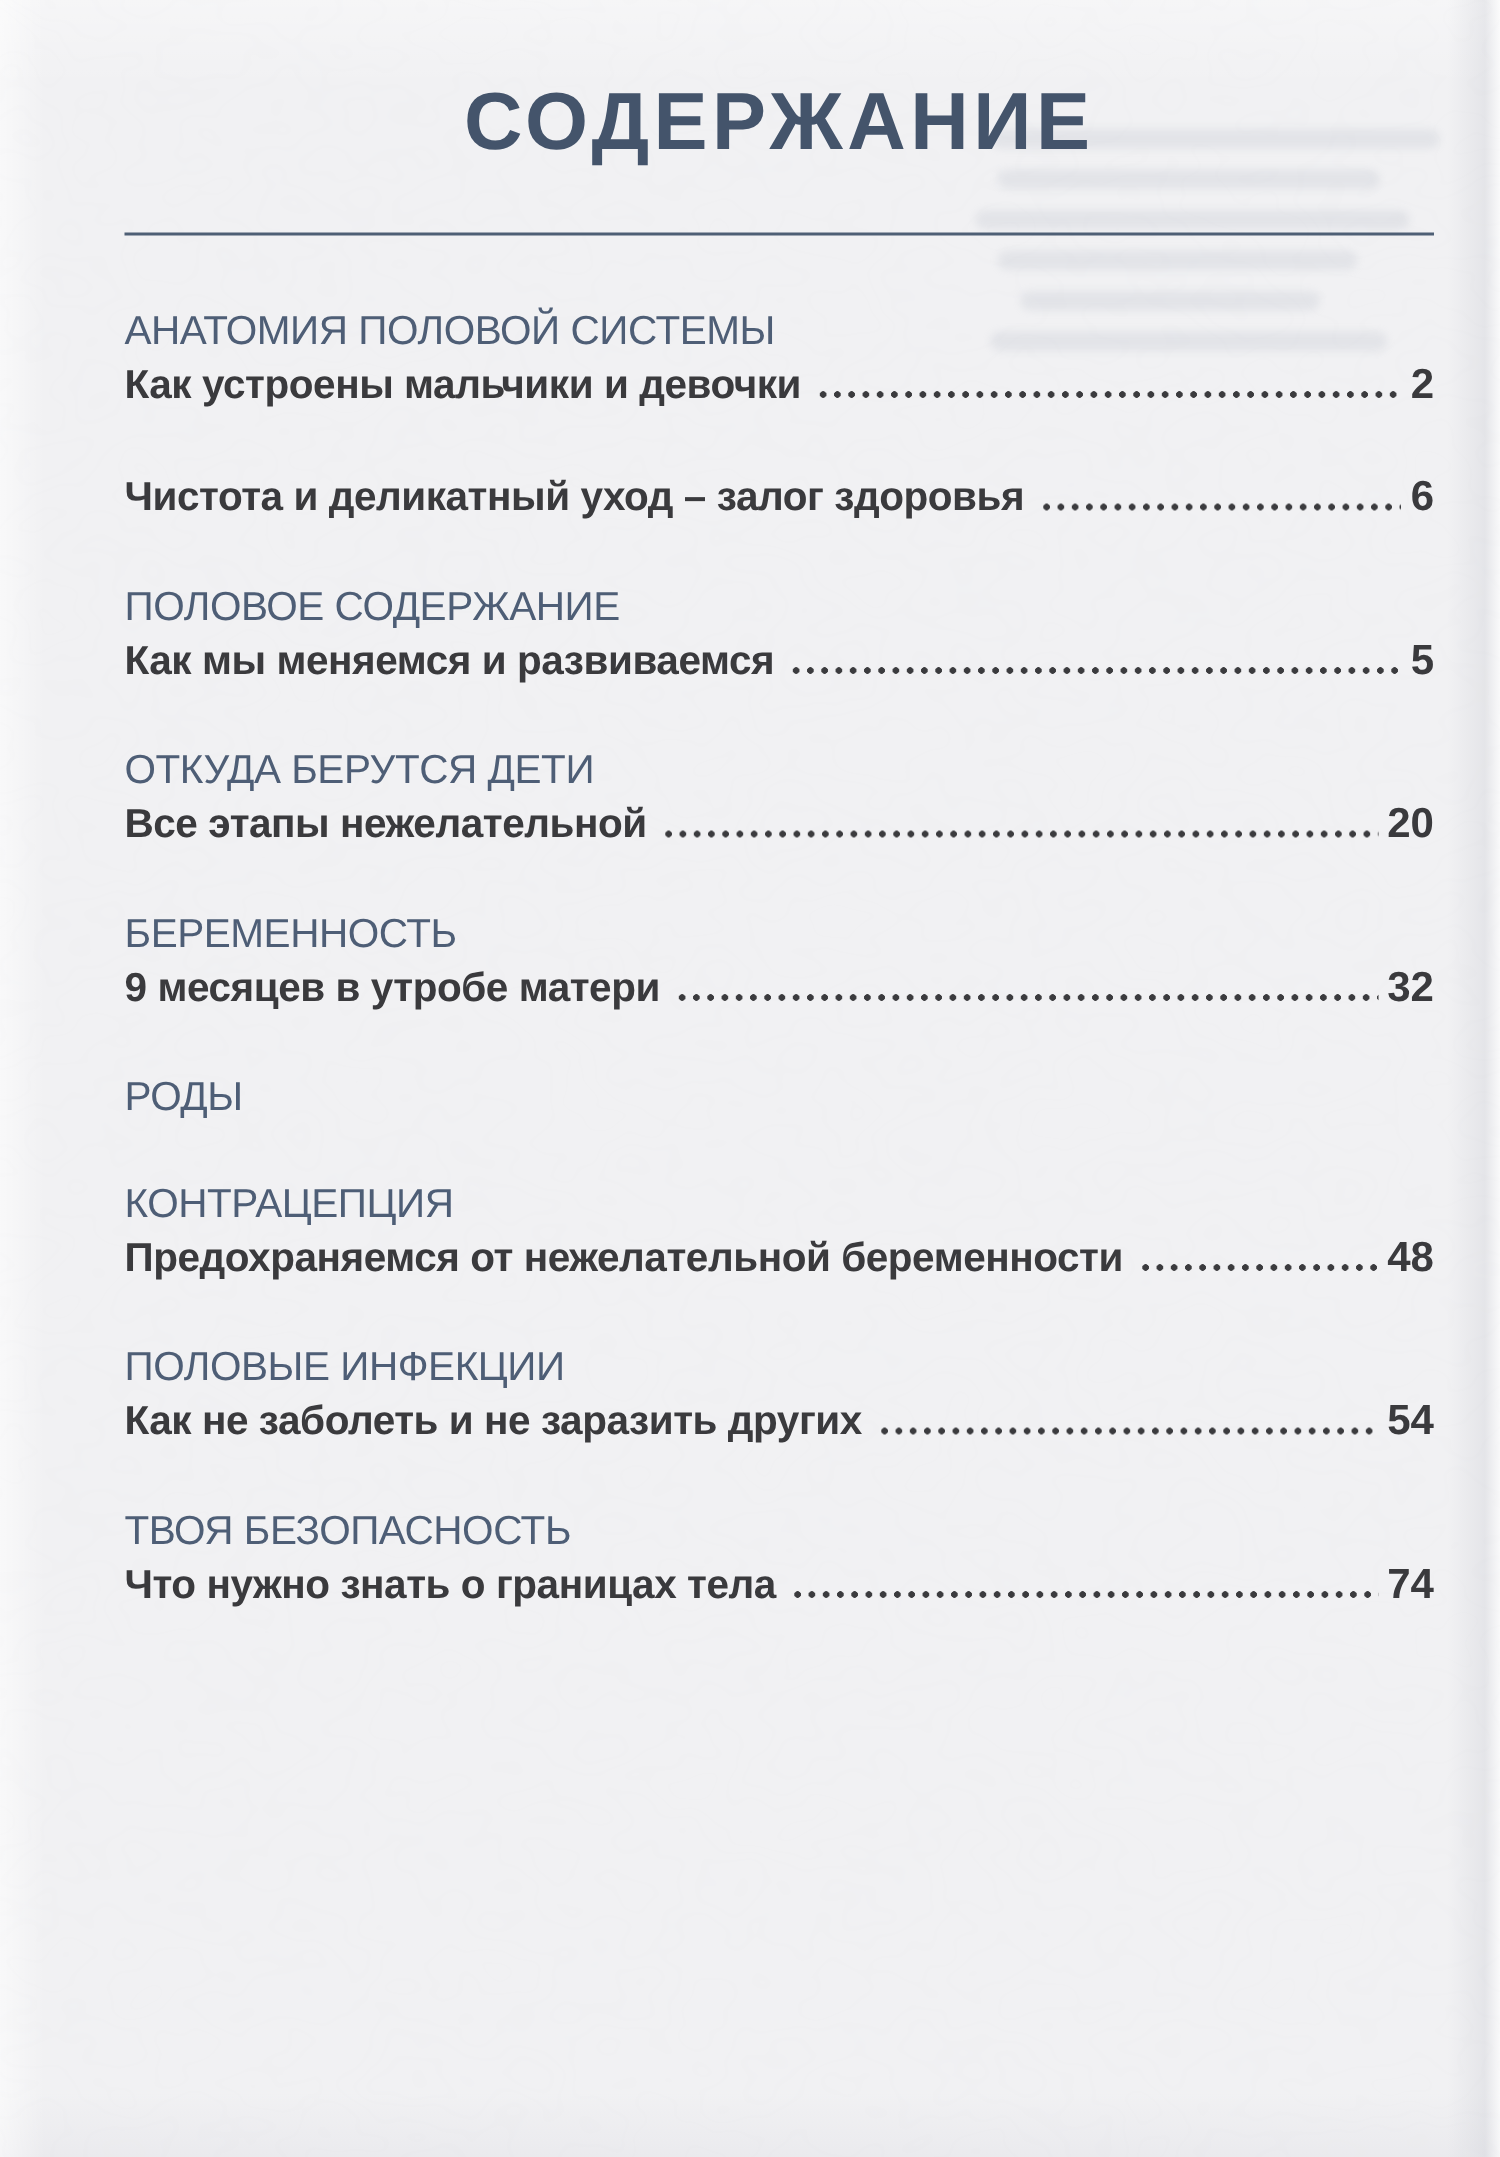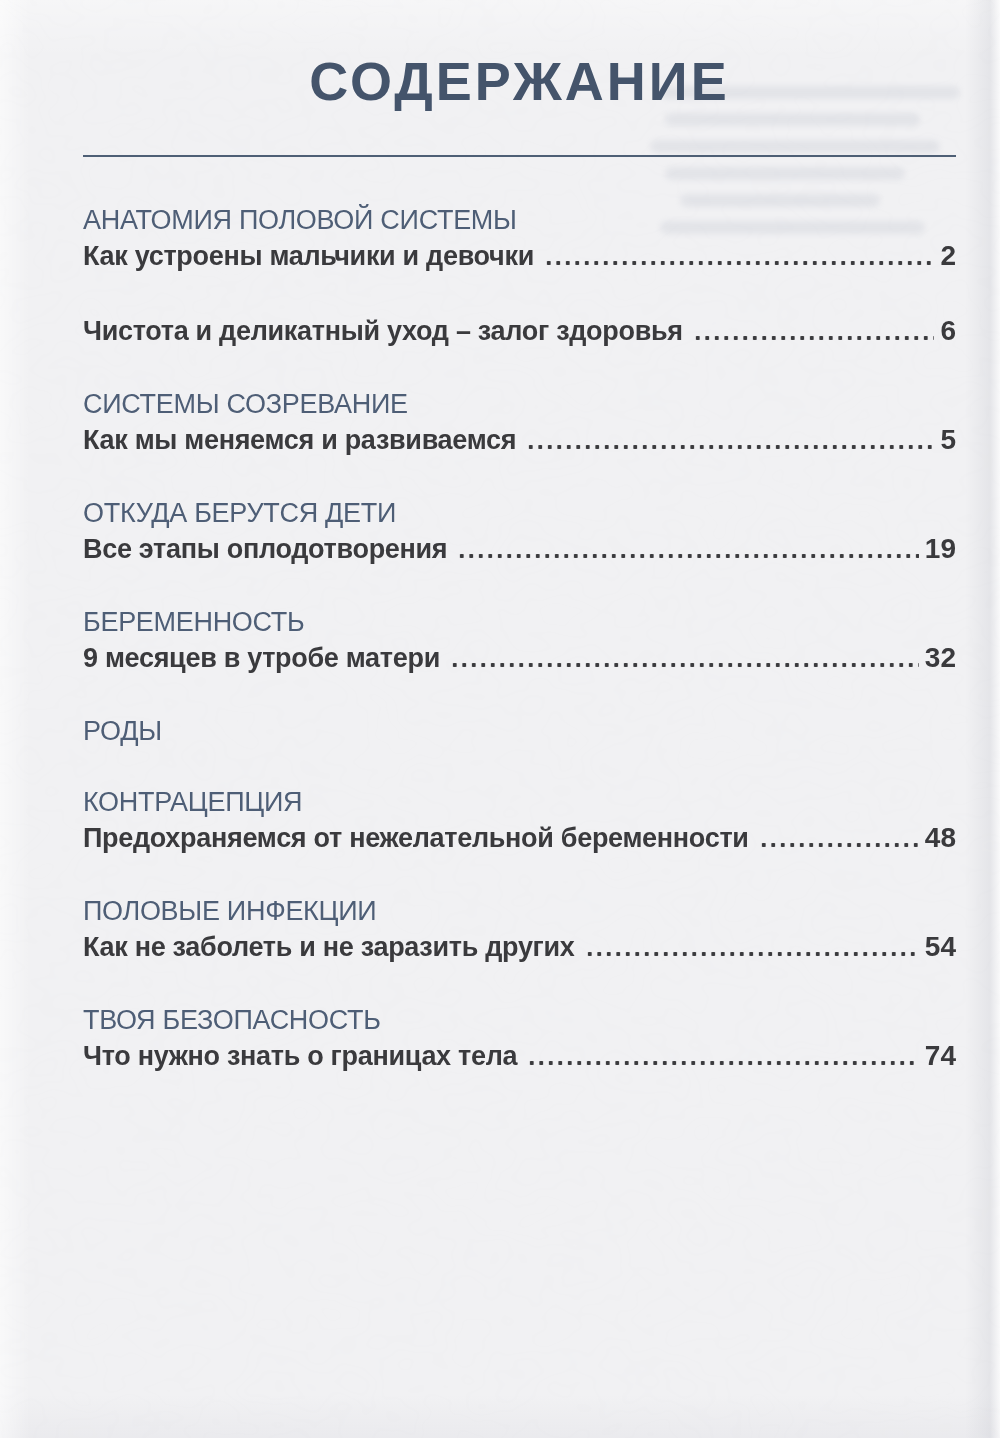--- a/index.html
+++ b/index.html
@@ -159,33 +159,33 @@
       </div>
     </div>
       <div class="toc-entry">
       <div class="entry-line">
         <span class="entry-subtitle">Чистота и деликатный уход – залог здоровья</span>
         <span class="dot-leader"></span>
         <span class="entry-page-number">6</span>
       </div>
     </div>
       <div class="toc-entry">
-      <div class="entry-heading">СИСТЕМЫ СОЗРЕВАНИЕ</div>
+      <div class="entry-heading">ПОЛОВОЕ СОДЕРЖАНИЕ</div>
       <div class="entry-line">
         <span class="entry-subtitle">Как мы меняемся и развиваемся</span>
         <span class="dot-leader"></span>
         <span class="entry-page-number">5</span>
       </div>
     </div>
       <div class="toc-entry">
       <div class="entry-heading">ОТКУДА БЕРУТСЯ ДЕТИ</div>
       <div class="entry-line">
-        <span class="entry-subtitle">Все этапы оплодотворения</span>
-        <span class="dot-leader"></span>
-        <span class="entry-page-number">19</span>
+        <span class="entry-subtitle">Все этапы нежелательной</span>
+        <span class="dot-leader"></span>
+        <span class="entry-page-number">20</span>
       </div>
     </div>
       <div class="toc-entry">
     </div>
       <div class="toc-entry">
       <div class="entry-heading">БЕРЕМЕННОСТЬ</div>
       <div class="entry-line">
         <span class="entry-subtitle">9 месяцев в утробе матери</span>
         <span class="dot-leader"></span>
         <span class="entry-page-number">32</span>

